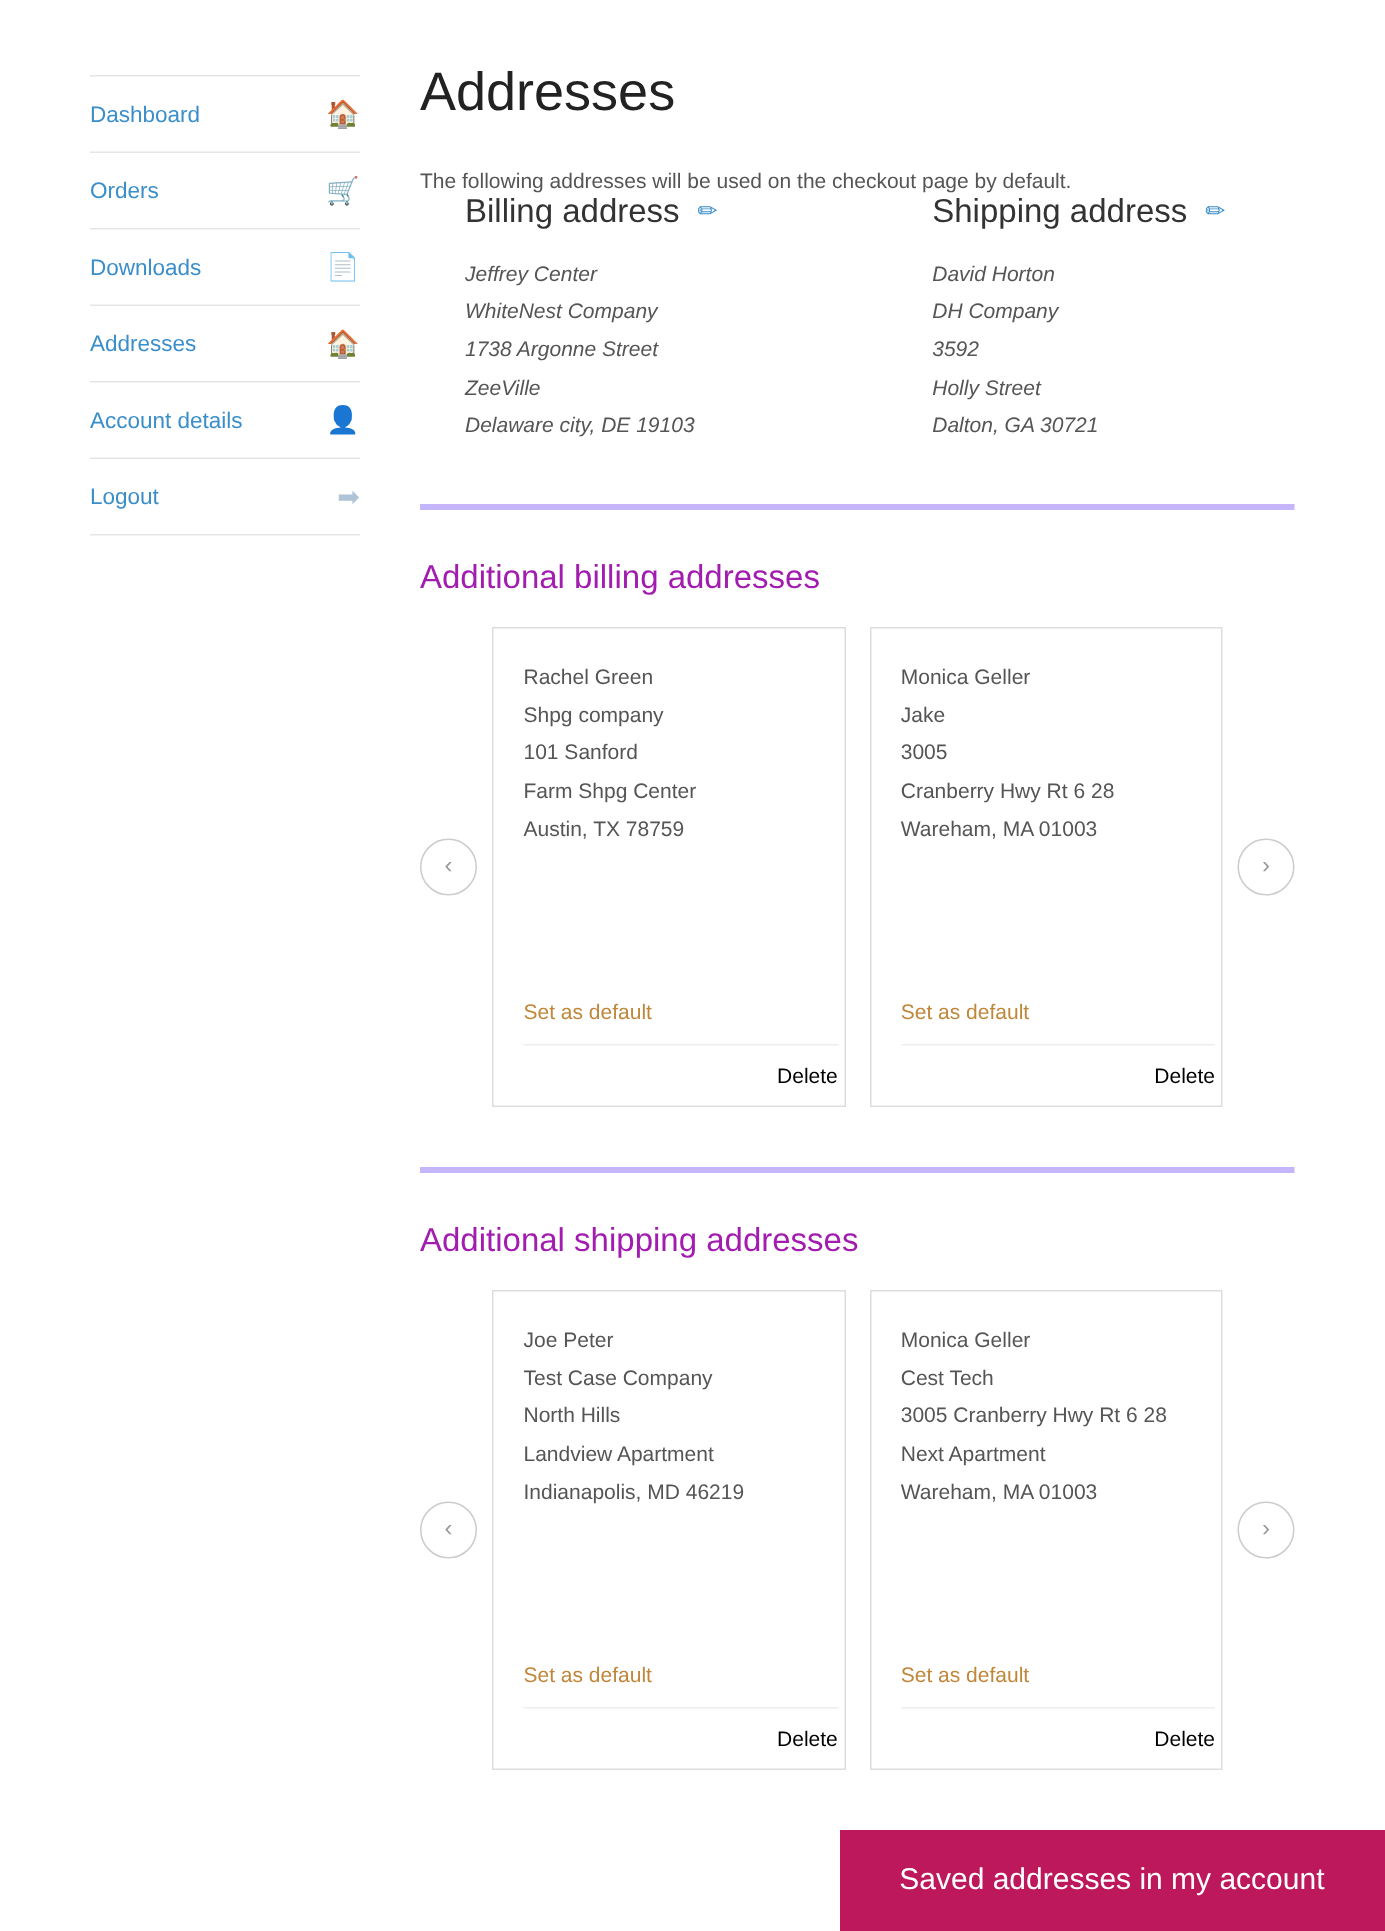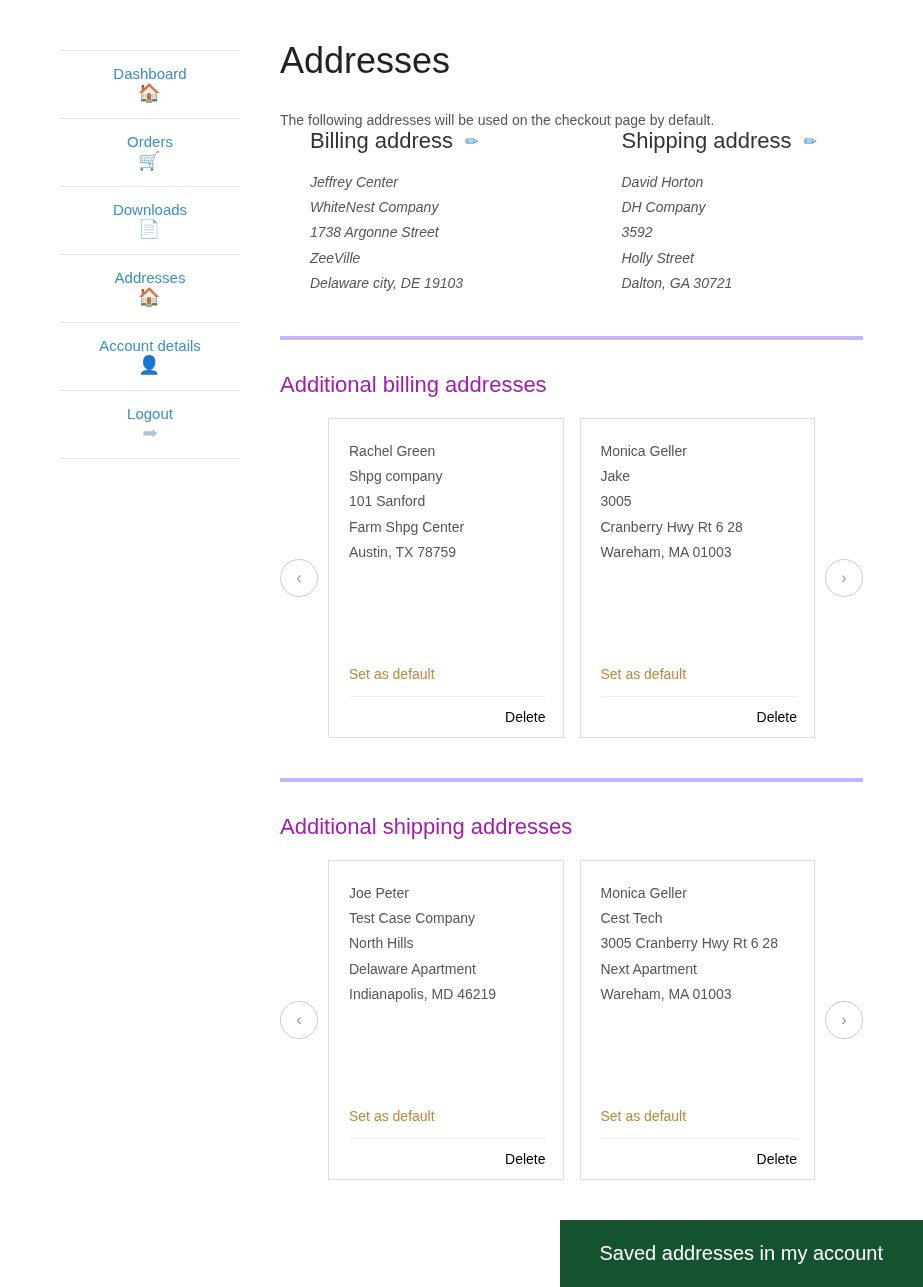--- a/index.html
+++ b/index.html
@@ -5,21 +5,21 @@
     * { box-sizing: border-box; margin: 0; padding: 0; }
     body { font-family: 'Segoe UI', Arial, sans-serif; background: #fff; color: #333; font-size: 15px; }
 
     .page-wrapper { display: flex; padding: 40px 60px; gap: 40px; max-width: 923px; }
 
     
     .sidebar { width: 180px; flex-shrink: 0; padding-top: 10px; }
     .sidebar-item {
       display: flex; align-items: center; justify-content: space-between;
       padding: 14px 0; border-bottom: 1px solid #e5e5e5; cursor: pointer;
-      color: #3a8ec9; font-size: 15px; text-decoration: none; flex-direction: column;
+      color: #3a8ec9; font-size: 15px; text-decoration: none;
     }
     .sidebar-item:first-child { border-top: 1px solid #e5e5e5; }
     .sidebar-item .icon { color: #b0c4d8; font-size: 18px; }
     .sidebar-item.active { color: #3a8ec9; }
 
     
     .main-content { flex: 1; }
 
     .page-title { font-size: 36px; font-weight: 300; color: #222; margin-bottom: 30px; }
 
@@ -37,34 +37,34 @@
     .section-title { font-size: 22px; font-weight: 400; color: #a21caf; margin-bottom: 20px; border-top: 4px solid #c4b5fd; padding-top: 32px; }
 
     .carousel-wrapper { display: flex; align-items: center; gap: 10px; margin-bottom: 40px; }
     .carousel-btn {
       width: 38px; height: 38px; border-radius: 50%; border: 1px solid #ccc;
       background: #fff; display: flex; align-items: center; justify-content: center;
       cursor: pointer; color: #999; font-size: 16px; flex-shrink: 0;
     }
     .address-cards { display: flex; gap: 16px; flex: 1; }
     .address-card {
-      flex: 1; border: 1px solid #ddd; padding: 20px 17px 0 20px;
+      flex: 1; border: 1px solid #ddd; padding: 20px 4px 0 20px;
       display: flex; flex-direction: column; min-height: 320px;
     }
     .address-card-text { font-size: 14px; color: #555; line-height: 1.8; flex: 1; }
     .set-default { color: #c0863a; font-size: 14px; cursor: pointer; padding: 14px 0; display: block; }
     .delete-btn {
       border-top: 1px solid #eee; padding: 12px 0; color: #000000; font-size: 14px;
       text-align: right; cursor: pointer;
     }
 
     
     .footer-banner {
       position: fixed; bottom: 0; right: 0;
-      background: #14532d; color: #fff;
+      background: #be185d; color: #fff;
       padding: 22px 40px; font-size: 20px; font-weight: 400;
       cursor: pointer;
     }
   </style>
 </head>
 <body>
 
 <div class="page-wrapper">
 
   <nav class="sidebar">
@@ -160,21 +160,21 @@
 
     <h2 class="section-title">Additional shipping addresses</h2>
     <div class="carousel-wrapper">
       <button class="carousel-btn">‹</button>
       <div class="address-cards">
         <div class="address-card">
           <div class="address-card-text">
             <div>Joe Peter</div>
             <div>Test Case Company</div>
             <div>North Hills</div>
-            <div>Delaware Apartment</div>
+            <div>Landview Apartment</div>
             <div>Indianapolis, MD 46219</div>
           </div>
           <span class="set-default">Set as default</span>
           <div class="delete-btn">Delete</div>
         </div>
         <div class="address-card">
           <div class="address-card-text">
             <div>Monica Geller</div>
             <div>Cest Tech</div>
             <div>3005 Cranberry Hwy Rt 6 28</div>

